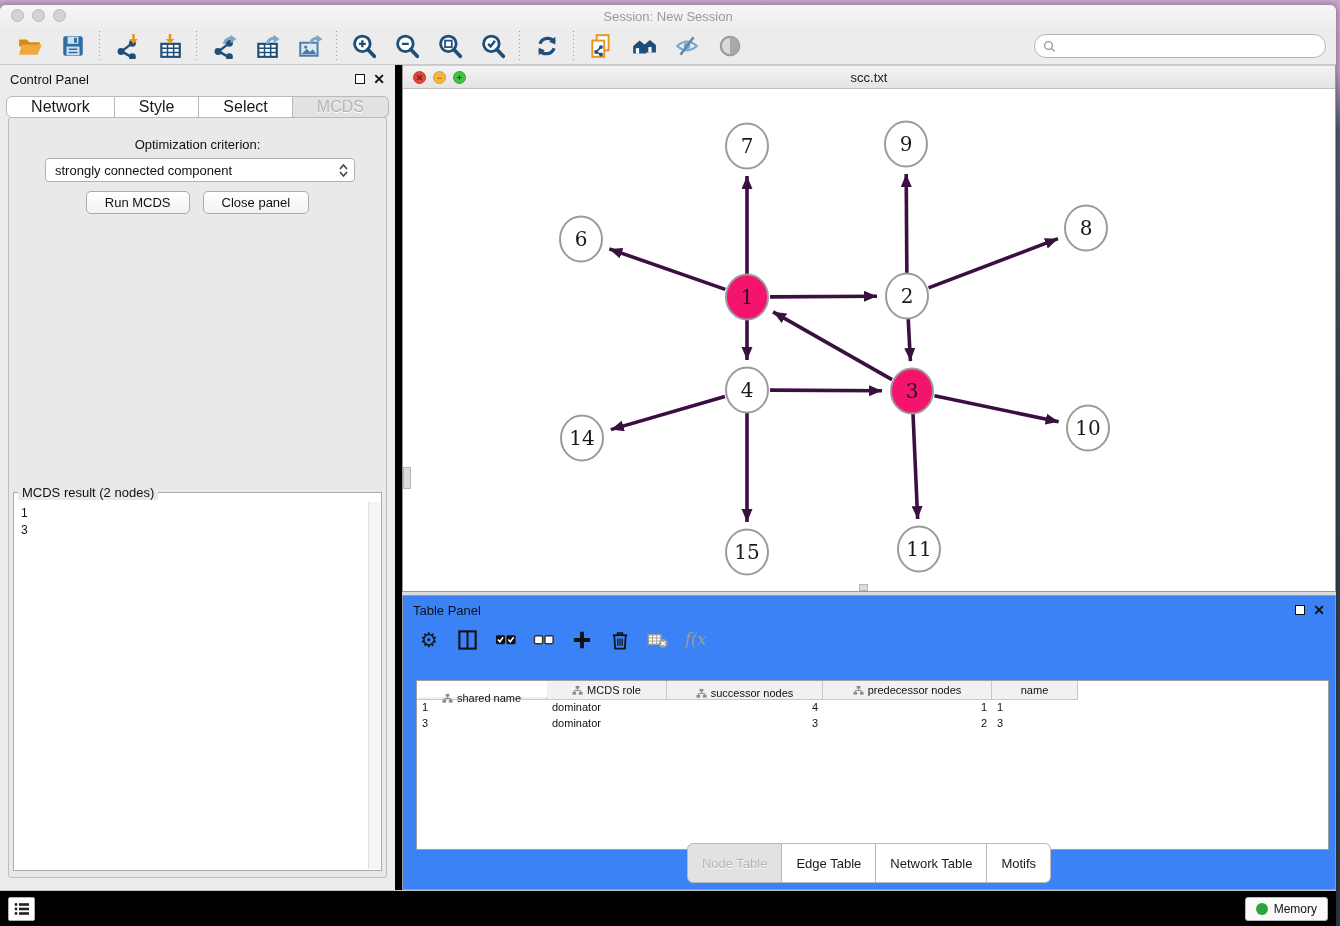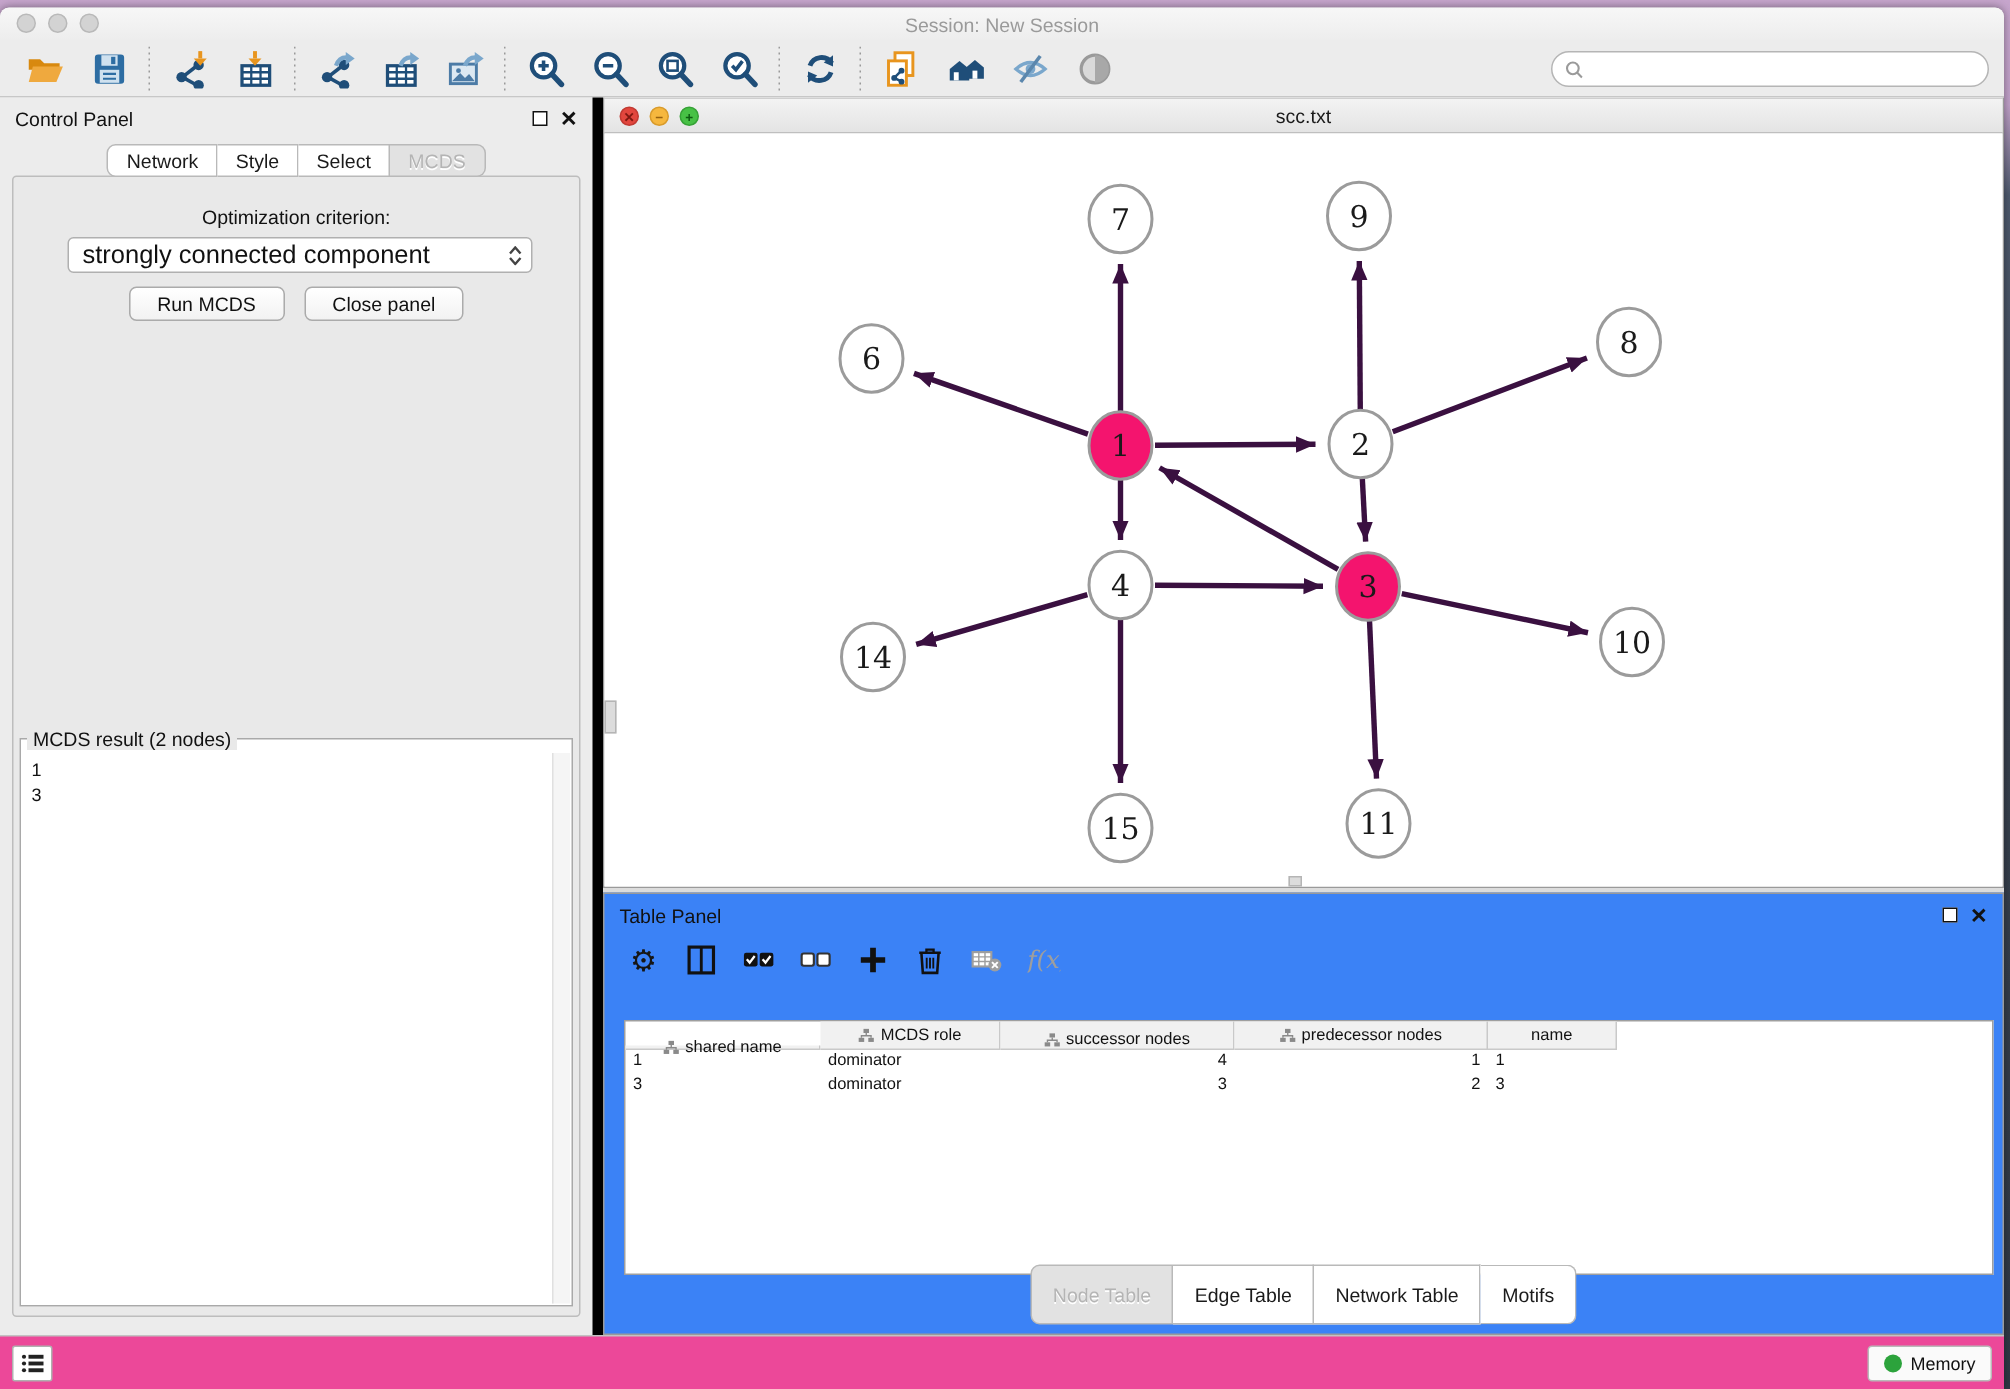--- a/index.html
+++ b/index.html
@@ -34,33 +34,33 @@
 
   
   .control-panel { width:402px; flex:0 0 auto; background:#ececec; border-right:7px solid #000000; position:relative; }
   .panel-header { height:28px; display:flex; align-items:center; padding:0 10px; }
   .panel-title { font-size:13px; color:#111; }
   .panel-hdr-icons { margin-left:auto; display:flex; gap:8px; align-items:center; }
   .icon-float { width:10px; height:10px; border:1.5px solid #111; background:#fff; }
   .icon-close { font-size:14px; font-weight:bold; color:#111; line-height:10px; }
 
   .seg-tabs { display:flex; justify-content:center; }
-  .seg { border:1px solid #b9b9b9; border-left:none; background:#fff; font-size:13px; color:#1a1a1a;
-         padding:3px 12px; height:22px; display:flex; align-items:center; cursor:default; }
+  .seg { border:1px solid #b9b9b9; border-left:none; background:#fff; font-size:16px; color:#1a1a1a;
+         padding:3px 24px; height:22px; display:flex; align-items:center; cursor:default; }
   .seg:first-child { border-left:1px solid #b9b9b9; border-radius:6px 0 0 6px; }
   .seg:last-child { border-radius:0 6px 6px 0; }
   .seg.selected { background:#e2e2e2; color:#b4b4b4; text-shadow:0 1px 0 #fff; }
 
   .cp-tabs { position:absolute; top:31px; left:0; right:0; z-index:2; }
   .cp-box { position:absolute; top:52px; left:8px; right:8px; bottom:12px;
             background:#e9e9e9; border:1px solid #bdbdbd; border-radius:3px; }
   .opt-label { position:absolute; top:19px; left:0; right:0; text-align:center; font-size:13px; color:#111; }
   .dropdown { position:absolute; top:40px; left:36px; width:310px; height:24px; background:#fff;
               border:1px solid #b0b0b0; border-radius:4px; display:flex; align-items:center;
-              padding:0 6px 0 9px; font-size:17px; color:#111; }
+              padding:0 6px 0 9px; font-size:13px; color:#111; }
   .dd-stepper { margin-left:auto; display:flex; flex-direction:column; align-items:center; gap:1px; }
   .btn-row { position:absolute; top:73px; left:0; right:0; display:flex; justify-content:center; gap:13px; }
   .btn { background:linear-gradient(#ffffff,#f2f2f2); border:1px solid #ababab; border-radius:5px;
          font-size:13px; color:#111; height:23px; padding:0 18px; display:flex; align-items:center; cursor:default; }
 
   .result-fieldset { position:absolute; left:4px; right:4px; top:374px; bottom:6px;
                      border:1px solid #a9a9a9; background:#fff; }
   .result-legend { position:absolute; top:-8px; left:4px; background:#e9e9e9; padding:0 4px;
                    font-size:13px; color:#111; }
   .result-area { position:absolute; inset:9px 1px 1px 1px; background:#fff; overflow:hidden;
@@ -99,21 +99,21 @@
   .tbl-head { display:flex; height:19px; }
   .th { background:#f1f1f1; border-right:1px solid #c9c9c9; border-bottom:1px solid #c9c9c9;
         display:flex; align-items:center; justify-content:center; gap:4px; font-size:11px; color:#111; }
   .tr { display:flex; height:16px; }
   .td { font-size:11px; color:#111; padding:1px 5px; white-space:nowrap; overflow:hidden; }
 
   .tp-tabs { position:absolute; bottom:6px; left:0; right:0; }
   .tp-tabs .seg { font-size:13px; padding:19px 14px; }
 
   
-  .statusbar { height:36px; flex:0 0 auto; background:#ec4899; border-top:1px solid #c2c2c2;
+  .statusbar { height:36px; flex:0 0 auto; background:#000000; border-top:1px solid #c2c2c2;
                display:flex; align-items:center; padding:0 8px; position:relative; }
   .sb-list-btn { width:27px; height:24px; background:#fff; border:1px solid #b0b0b0; border-radius:2px;
                  display:flex; align-items:center; justify-content:center; cursor:default; }
   .memory-btn { position:absolute; right:8px; top:6px; height:24px; background:#fafafa; border:1px solid #b9b9b9;
                 border-radius:3px; display:flex; align-items:center; gap:6px; padding:0 10px; font-size:12px; color:#111; cursor:default; }
   .mem-dot { width:12px; height:12px; border-radius:50%; }
 </style>
 </head>
 <body>
 

